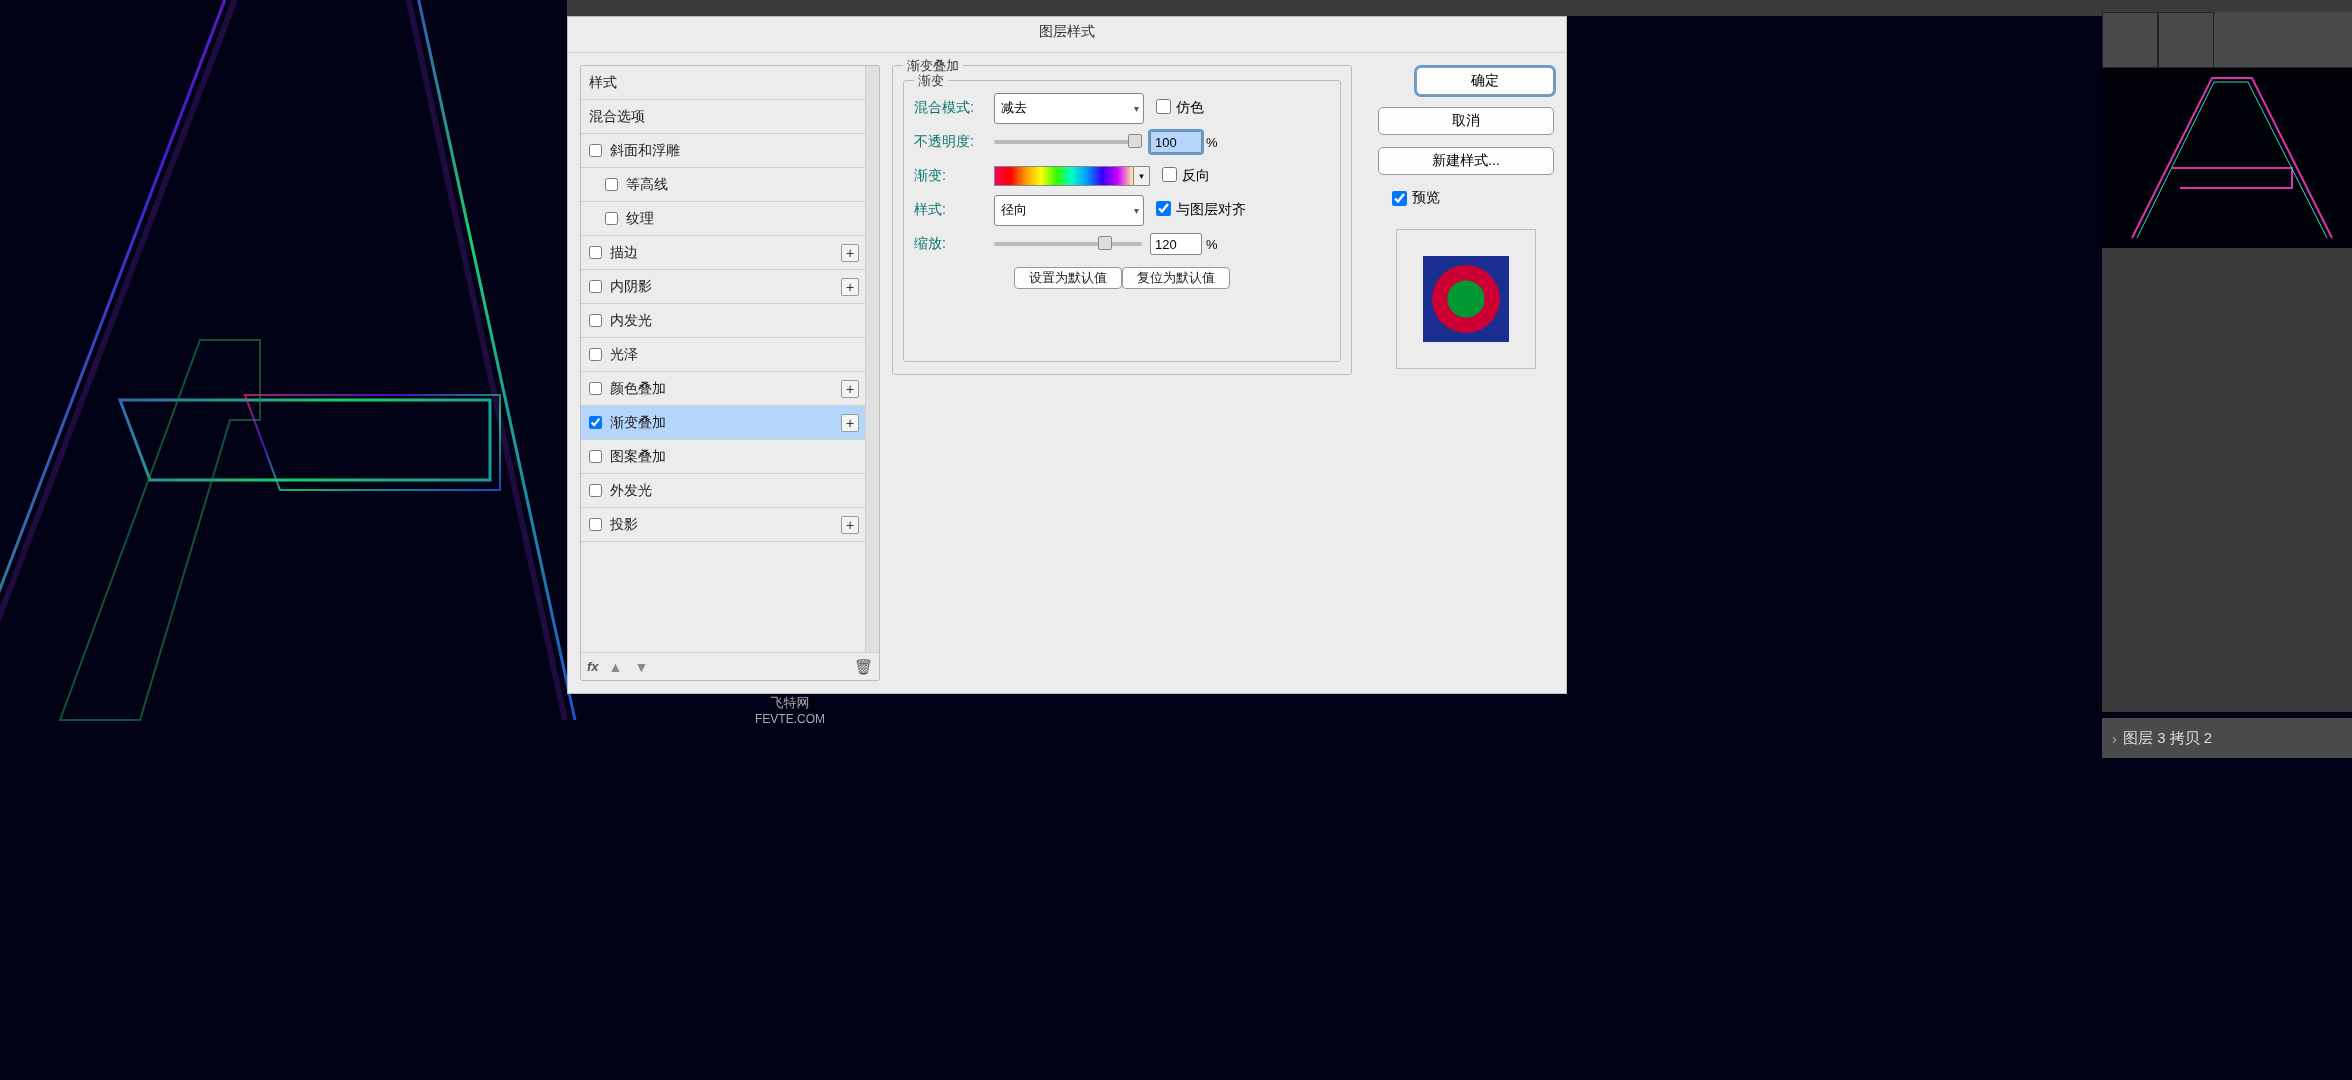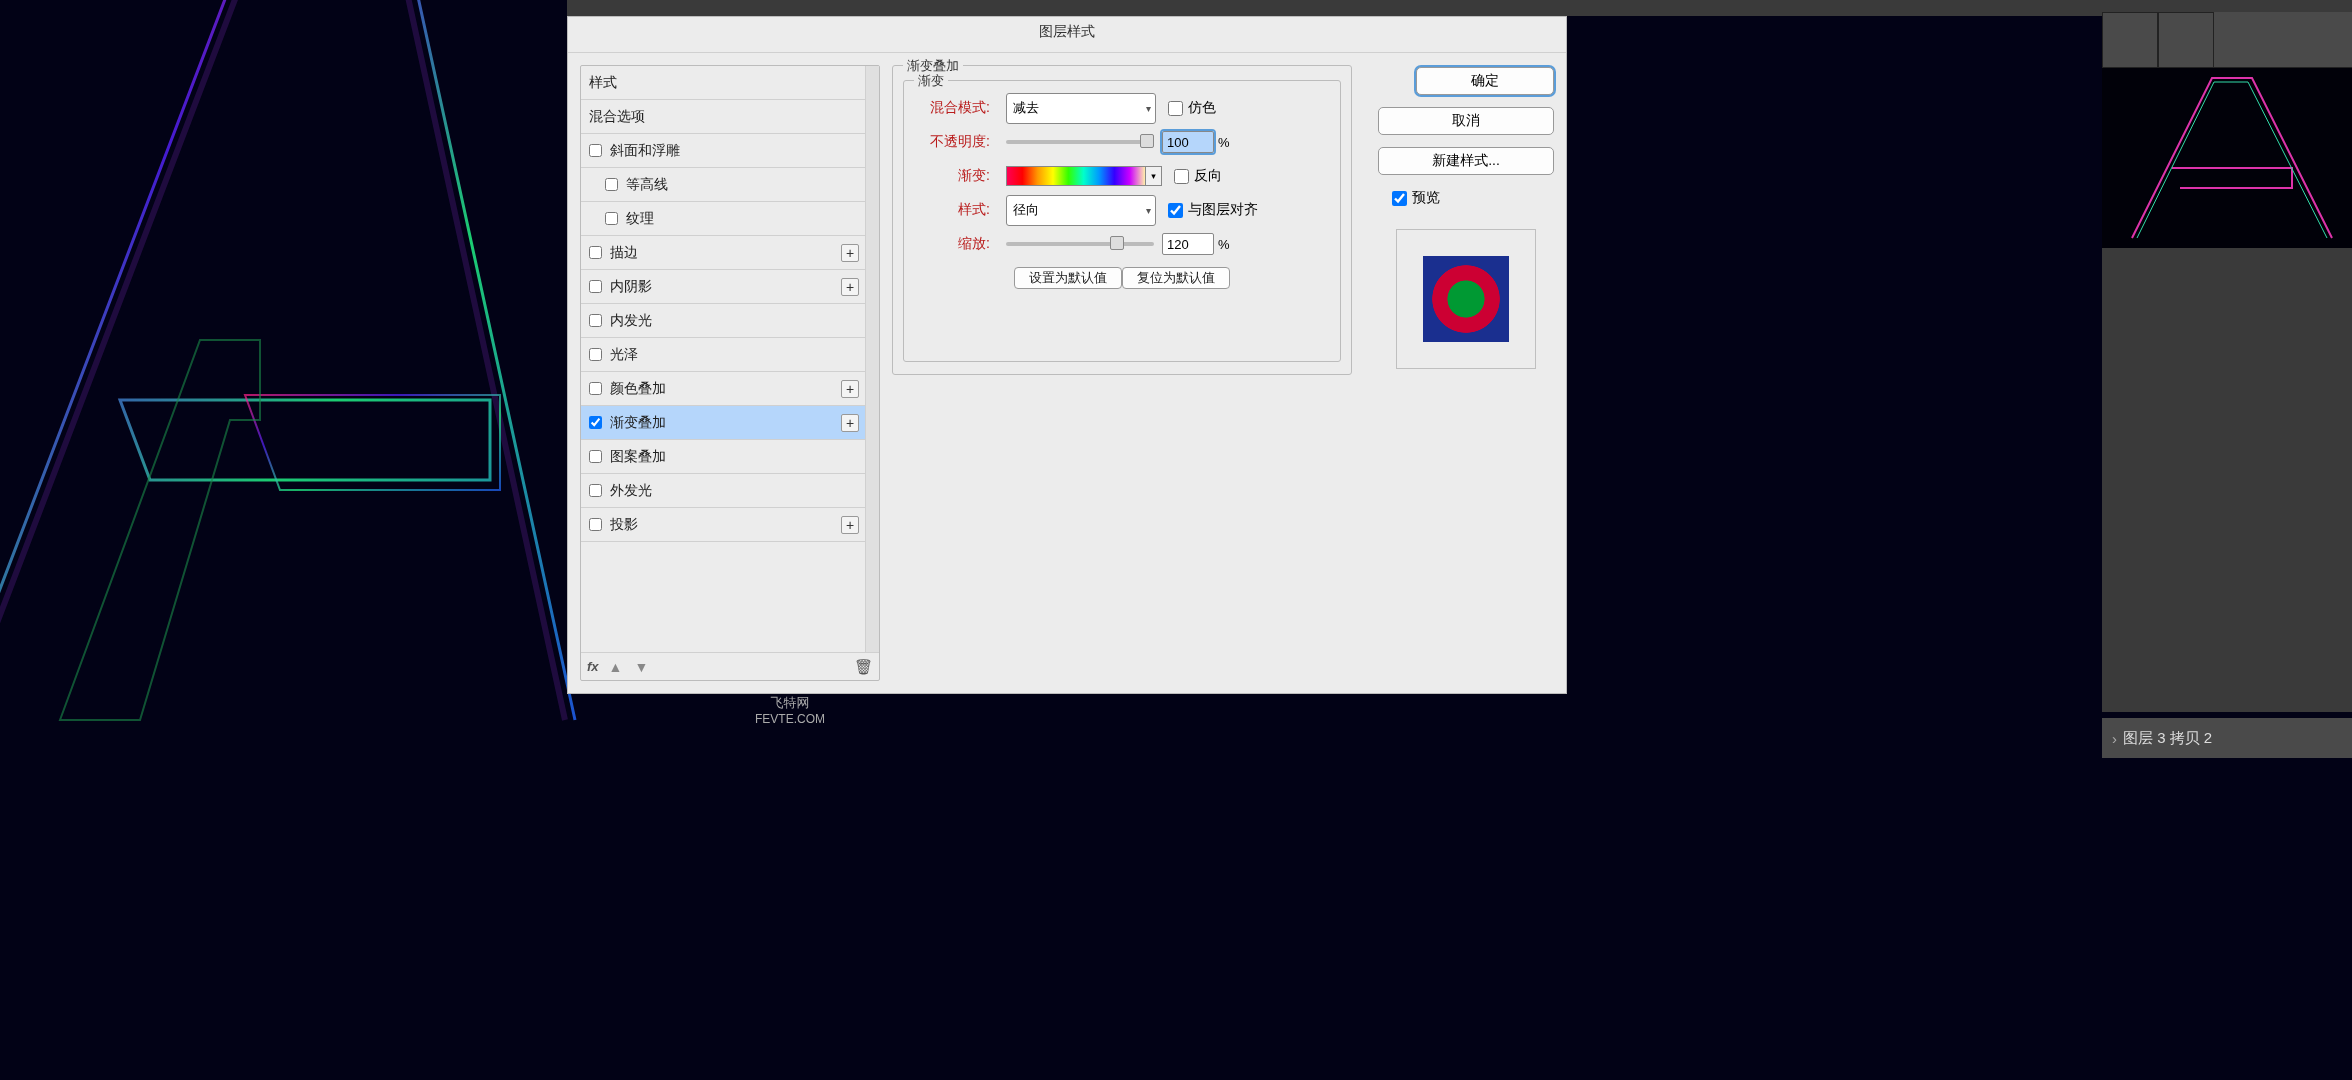--- a/index.html
+++ b/index.html
@@ -65,29 +65,29 @@
   
   .settings-col { flex: 1; position: relative; }
   .fieldset {
     position: absolute; border: 1px solid #bcbcbc; border-radius: 3px;
     padding: 12px 12px 12px 12px;
   }
   .fieldset-outer { left: 0; top: 0; width: 460px; height: 310px; }
   .legend { position: absolute; top: -9px; left: 10px; background: #ececec; padding: 0 4px; font-size: 13px; color: #333; }
   .fieldset-inner { position: absolute; left: 10px; top: 14px; width: 438px; height: 282px; border:1px solid #bcbcbc; border-radius:3px;}
   .form-row { display: flex; align-items: center; height: 34px; font-size: 14px; }
-  .lbl { width: 76px; text-align: right; margin-right: 16px; color: #b91c1c; }
+  .lbl { width: 76px; text-align: left; margin-right: 4px; color: #0f766e; }
   .select {
     height: 31px; border: 1px solid #888; background: #fff;
     display: inline-flex; align-items: center; padding: 0 6px; border-radius: 3px;
     min-width: 150px; position: relative; font-size: 13px;
   }
   .select .caret { position: absolute; right: 4px; font-size: 10px; color: #555; }
   .chkbox { width: 15px; height: 15px; margin-right: 5px; }
-  .after-gap { margin-left: 12px; display:inline-flex; align-items:center; }
+  .after-gap { margin-left: 12px; display:inline-flex; }
   .slider {
     width: 148px; height: 4px; background: #bbb; border-radius: 2px; position: relative; margin-right: 8px;
   }
   .slider .thumb {
     position: absolute; top: -6px; width: 14px; height: 14px;
     background: #ddd; border: 1px solid #888; border-radius: 2px;
   }
   .numbox {
     width: 52px; height: 22px; border: 1px solid #888; background: #fff;
     font-size: 13px; padding: 0 4px; border-radius: 2px;

